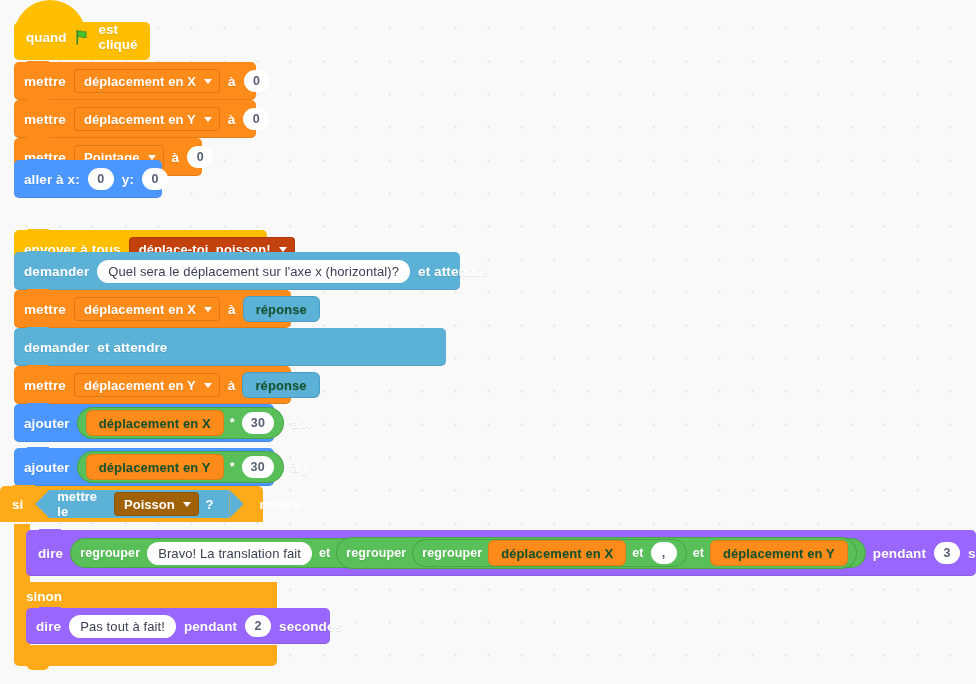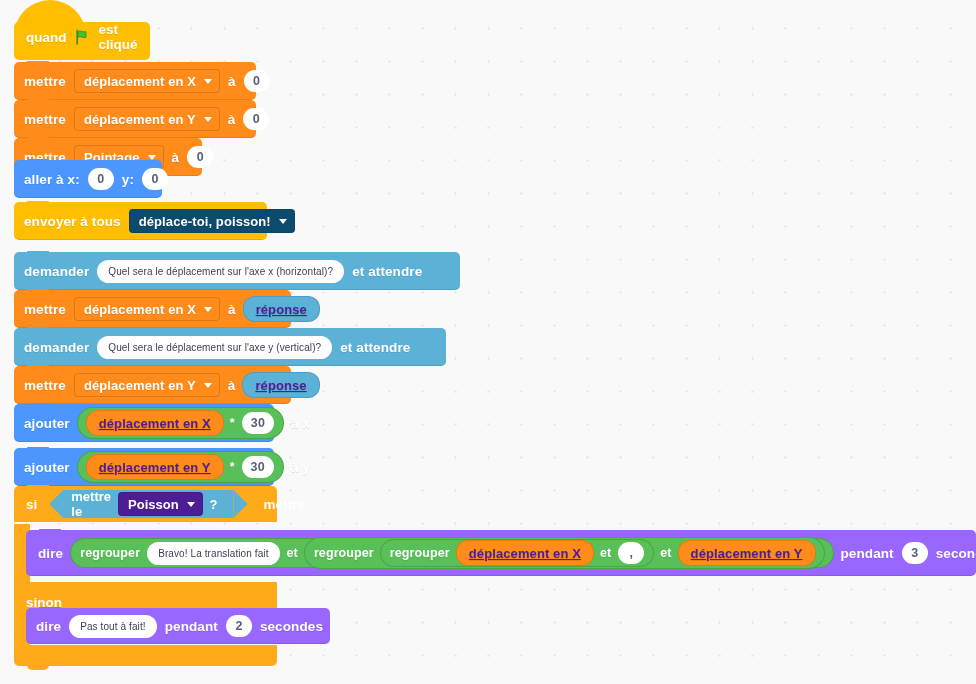--- a/index.html
+++ b/index.html
@@ -74,53 +74,52 @@
     padding:0 9px;
     font-size:12.5px;font-weight:bold;
     text-shadow:none;
     box-sizing:border-box;
   }
   .txtoval{
     background:#fff;color:#3a3f52;
     border-radius:13px;height:23px;
     display:inline-flex;align-items:center;
     padding:0 11px;
-    font-size:10px;font-weight:normal;
+    font-size:13px;font-weight:normal;
     text-shadow:none;
     white-space:nowrap;
   }
   .num{font-weight:bold;}
 
   
   .dd{
     border-radius:4px;height:24px;
     display:inline-flex;align-items:center;gap:6px;
     padding:0 8px 0 10px;
     font-size:13px;font-weight:bold;color:#fff;
     box-sizing:border-box;
   }
   .dd-vars   {background:#ff8c1a;box-shadow:inset 0 0 0 1px rgba(0,0,0,.14);}
-  .dd-events {background:#0c4a6e;box-shadow:inset 0 0 0 1px rgba(0,0,0,.10);}
-  .dd-sens   {background:#4c1d95;box-shadow:inset 0 0 0 1px rgba(0,0,0,.10);}
+  .dd-events {background:#c2410c;box-shadow:inset 0 0 0 1px rgba(0,0,0,.10);}
+  .dd-sens   {background:#a16207;box-shadow:inset 0 0 0 1px rgba(0,0,0,.10);margin-left:10px;}
   .caret{
     width:0;height:0;display:inline-block;
     border-left:4.5px solid transparent;border-right:4.5px solid transparent;
     border-top:5px solid #fff;
     margin-left:2px;
   }
 
   
   .rep{
-    border-radius:11px;height:24px;
+    border-radius:5px;height:24px;
     display:inline-flex;align-items:center;justify-content:center;
     padding:0 12px;
-    font-size:13px;font-weight:bold;color:#4c1d95;
+    font-size:13px;font-weight:bold;color:#14532d;
     box-sizing:border-box;
     text-shadow:0 1px 0 rgba(0,0,0,.10);
-    text-decoration:underline;
   }
   .rep-vars{background:#ff8c1a;box-shadow:0 0 0 1px #e07d14;}
   .rep-sens{background:#5cb1d6;box-shadow:0 0 0 1px #4b9ec2;}
 
   
   .opblk{
     display:inline-flex;align-items:center;gap:7px;
     background:#59c059;
     border-radius:16px;
     height:30px;
@@ -154,21 +153,21 @@
   .cblk-top{
     position:absolute;background:#ffab19;border-radius:5px 5px 0 0;
     display:flex;align-items:center;gap:10px;padding:0 12px;
     box-sizing:border-box;color:#fff;font-weight:bold;font-size:13.5px;
   }
   .cblk-arm{
     position:absolute;background:#ffab19;
   }
   .cblk-mid{
     position:absolute;background:#ffab19;
-    display:flex;align-items:flex-end;padding:0 12px;
+    display:flex;align-items:center;padding:0 12px;
     box-sizing:border-box;color:#fff;font-weight:bold;font-size:13.5px;
   }
   .cblk-bot{
     position:absolute;background:#ffab19;border-radius:0 0 5px 5px;
   }
   .cblk-bot::after{
     content:"";position:absolute;left:13px;bottom:-4px;width:22px;height:5px;
     background:#ffab19;border-radius:0 0 5px 5px;
   }
 
@@ -225,21 +224,21 @@
     <span class="oval num">0</span>
   </div>
 
   <div class="blk c-motion notch-t" style="left:14px;top:160px;width:148px;height:38px;">
     <span class="lbl">aller à x:</span>
     <span class="oval num">0</span>
     <span class="lbl">y:</span>
     <span class="oval num">0</span>
   </div>
 
-  <div class="blk c-events notch-t" style="left:14px;top:202px;width:253px;height:38px;">
+  <div class="blk c-events notch-t" style="left:14px;top:230px;width:253px;height:38px;">
     <span class="lbl">envoyer à tous</span>
     <span class="dd dd-events">
       <span>déplace-toi, poisson!</span>
       <i class="caret"></i>
     </span>
   </div>
 
   <div class="blk c-sensing notch-t" style="left:14px;top:252px;width:446px;height:38px;">
     <span class="lbl">demander</span>
     <span class="txtoval">Quel sera le déplacement sur l'axe x (horizontal)?</span>
@@ -251,21 +250,20 @@
     <span class="dd dd-vars">
       <span>déplacement en X</span>
       <i class="caret"></i>
     </span>
     <span class="lbl">à</span>
     <span class="rep rep-sens">réponse</span>
   </div>
 
   <div class="blk c-sensing notch-t" style="left:14px;top:328px;width:432px;height:38px;">
     <span class="lbl">demander</span>
-    <span class="txtoval">Quel sera le déplacement sur l'axe y (vertical)?</span>
     <span class="lbl">et attendre</span>
   </div>
 
   <div class="blk c-vars notch-t" style="left:14px;top:366px;width:277px;height:38px;">
     <span class="lbl">mettre</span>
     <span class="dd dd-vars">
       <span>déplacement en Y</span>
       <i class="caret"></i>
     </span>
     <span class="lbl">à</span>
@@ -285,21 +283,21 @@
   <div class="blk c-motion notch-t" style="left:14px;top:448px;width:260px;height:38px;">
     <span class="lbl">ajouter</span>
     <span class="opblk">
       <span class="rep rep-vars">déplacement en Y</span>
       <span class="op-lbl">*</span>
       <span class="oval num">30</span>
     </span>
     <span class="lbl">à y</span>
   </div>
 
-  <div class="cblk-top notch-t" style="left:14px;top:486px;width:263px;height:36px;gap:12px;">
+  <div class="cblk-top notch-t" style="left:0;top:486px;width:263px;height:36px;gap:12px;">
     <span class="lbl">si</span>
     <span class="hexa-wrap">
       <span class="hexa">
         <span>mettre le</span>
         <span class="dd dd-sens">
           <span>Poisson</span>
           <i class="caret"></i>
         </span>
         <span>?</span>
       </span>

